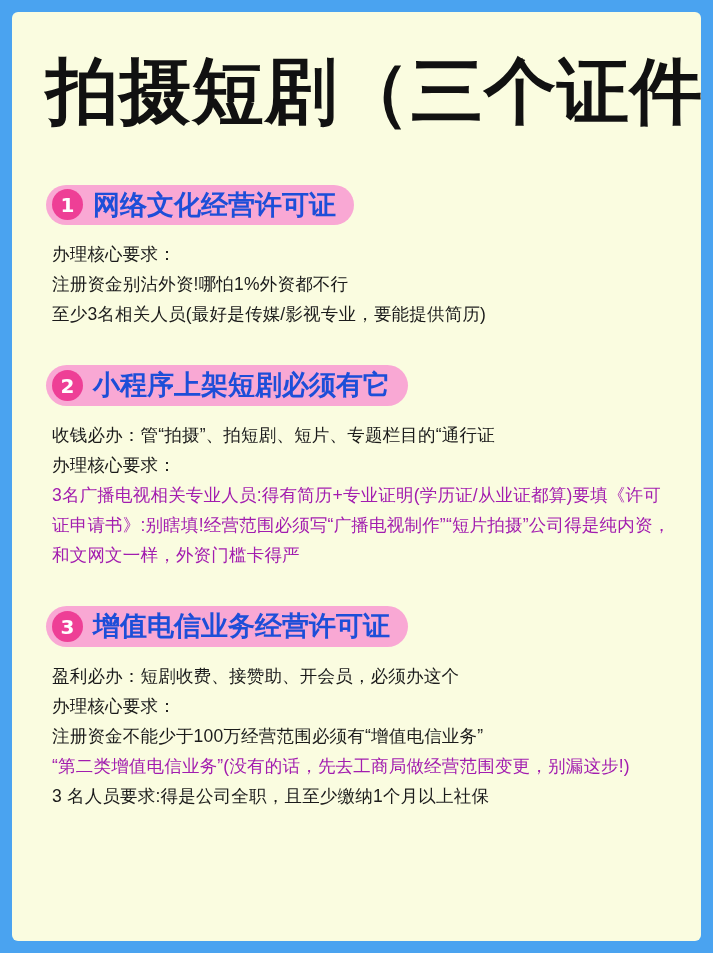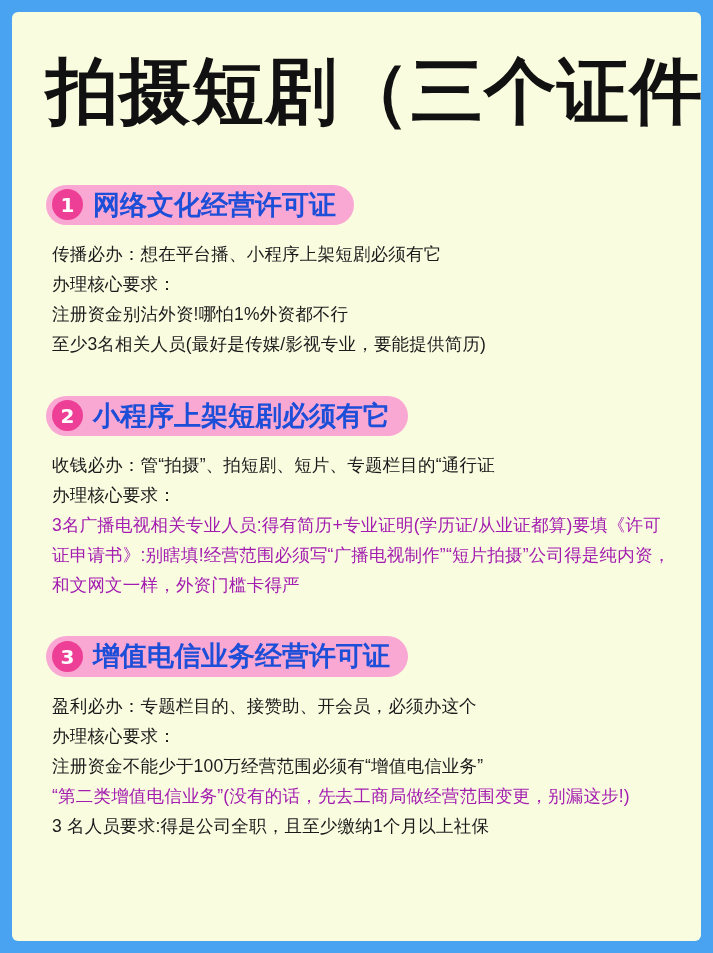--- a/index.html
+++ b/index.html
@@ -98,21 +98,20 @@
 <div class="card">
 
   <h1 class="title">拍摄短剧（三个证件）</h1>
 
   <div class="section sec-1">
     <div class="head-row">
       <div class="num-badge">1</div>
       <div class="head-text">网络文化经营许可证</div>
     </div>
     <div class="body-lines">
-      <div class="line">传播必办：想在平台播、小程序上架短剧必须有它</div>
       <div class="line">办理核心要求：</div>
       <div class="line">注册资金别沾外资!哪怕1%外资都不行</div>
       <div class="line">至少3名相关人员(最好是传媒/影视专业，要能提供简历)</div>
     </div>
   </div>
 
   <div class="section sec-2">
     <div class="head-row">
       <div class="num-badge">2</div>
       <div class="head-text">小程序上架短剧必须有它</div>
@@ -123,21 +122,21 @@
       <div class="para">3名广播电视相关专业人员:得有简历+专业证明(学历证/从业证都算)要填《许可证申请书》:别瞎填!经营范围必须写“广播电视制作”“短片拍摄”公司得是纯内资，和文网文一样，外资门槛卡得严</div>
     </div>
   </div>
 
   <div class="section sec-3">
     <div class="head-row">
       <div class="num-badge">3</div>
       <div class="head-text">增值电信业务经营许可证</div>
     </div>
     <div class="body-lines">
-      <div class="line">盈利必办：专题栏目的、接赞助、开会员，必须办这个</div>
+      <div class="line">盈利必办：短剧收费、接赞助、开会员，必须办这个</div>
       <div class="line">办理核心要求：</div>
       <div class="line">注册资金不能少于100万经营范围必须有“增值电信业务”</div>
       <div class="para">“第二类增值电信业务”(没有的话，先去工商局做经营范围变更，别漏这步!)</div>
       <div class="line">3 名人员要求:得是公司全职，且至少缴纳1个月以上社保</div>
     </div>
   </div>
 
 </div>
 
 </body></html>

